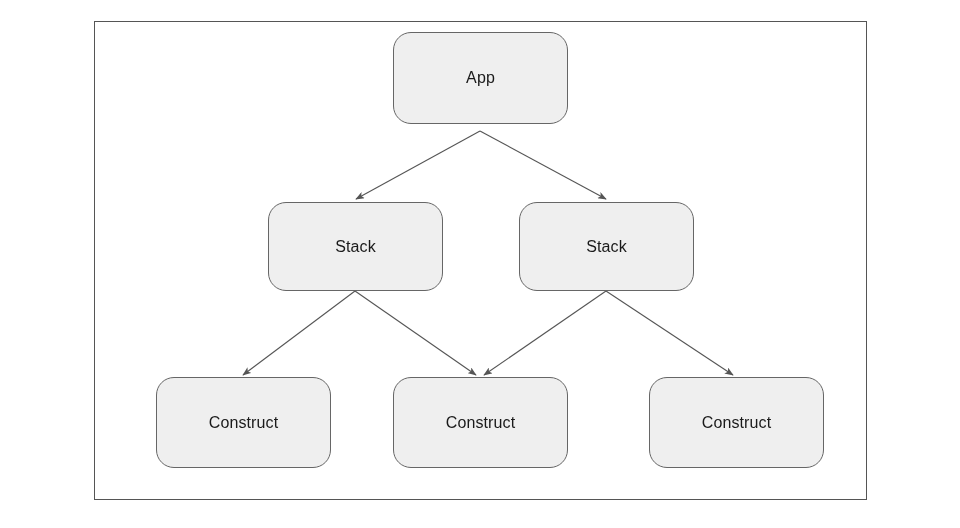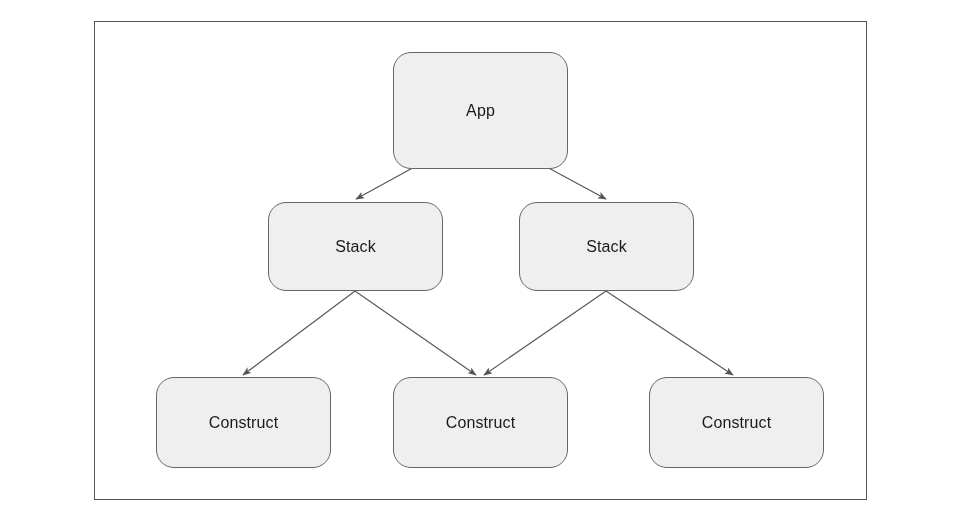--- a/index.html
+++ b/index.html
@@ -54,21 +54,21 @@
   .node-label {
     font-family: "Liberation Sans", "DejaVu Sans", sans-serif;
     font-size: 16px;
     line-height: 1;
     color: #1a1a1a;
     letter-spacing: 0.1px;
     white-space: nowrap;
     user-select: none;
   }
   
-  .n-app      { left: 393px; top: 52px;  width: 175px; height: 117px; }
+  .n-app      { left: 393px; top: 32px;  width: 175px; height: 92px; }
   .n-stack-1  { left: 268px; top: 202px; width: 175px; height: 89px; }
   .n-stack-2  { left: 519px; top: 202px; width: 175px; height: 89px; }
   .n-con-1    { left: 156px; top: 377px; width: 175px; height: 91px; }
   .n-con-2    { left: 393px; top: 377px; width: 175px; height: 91px; }
   .n-con-3    { left: 649px; top: 377px; width: 175px; height: 91px; }
 </style>
 </head>
 <body>
 
 <div id="canvas">

